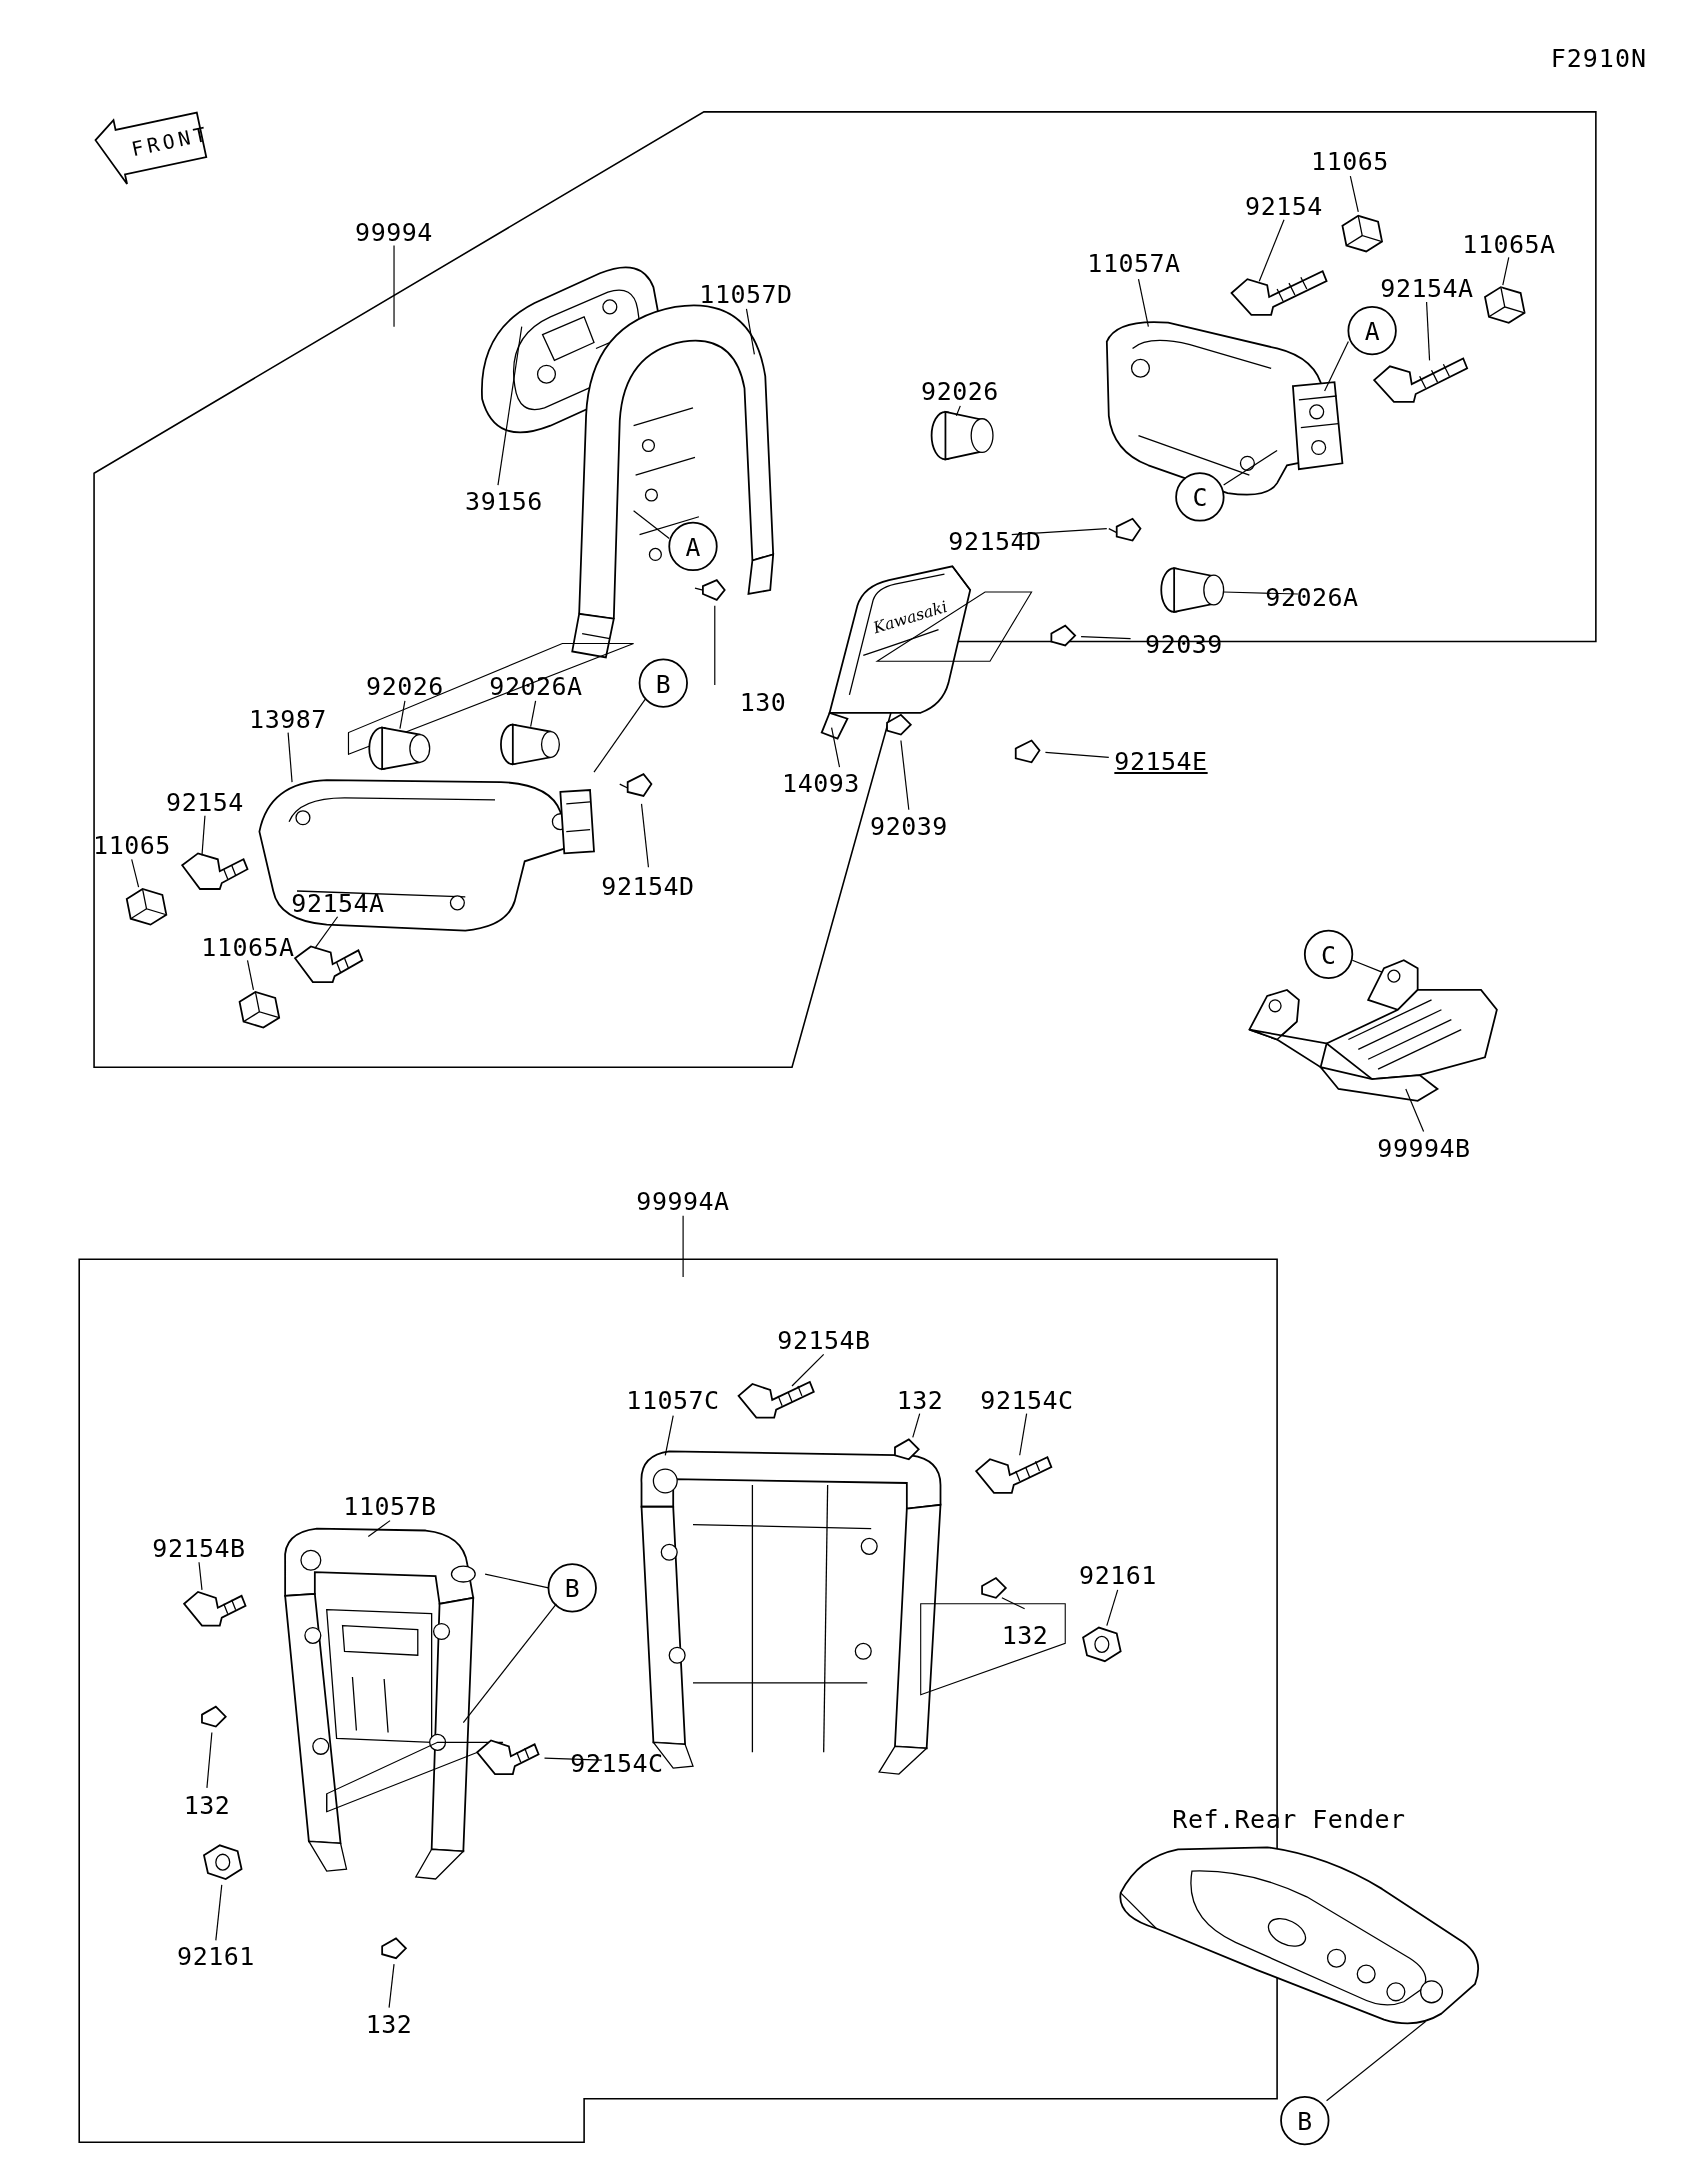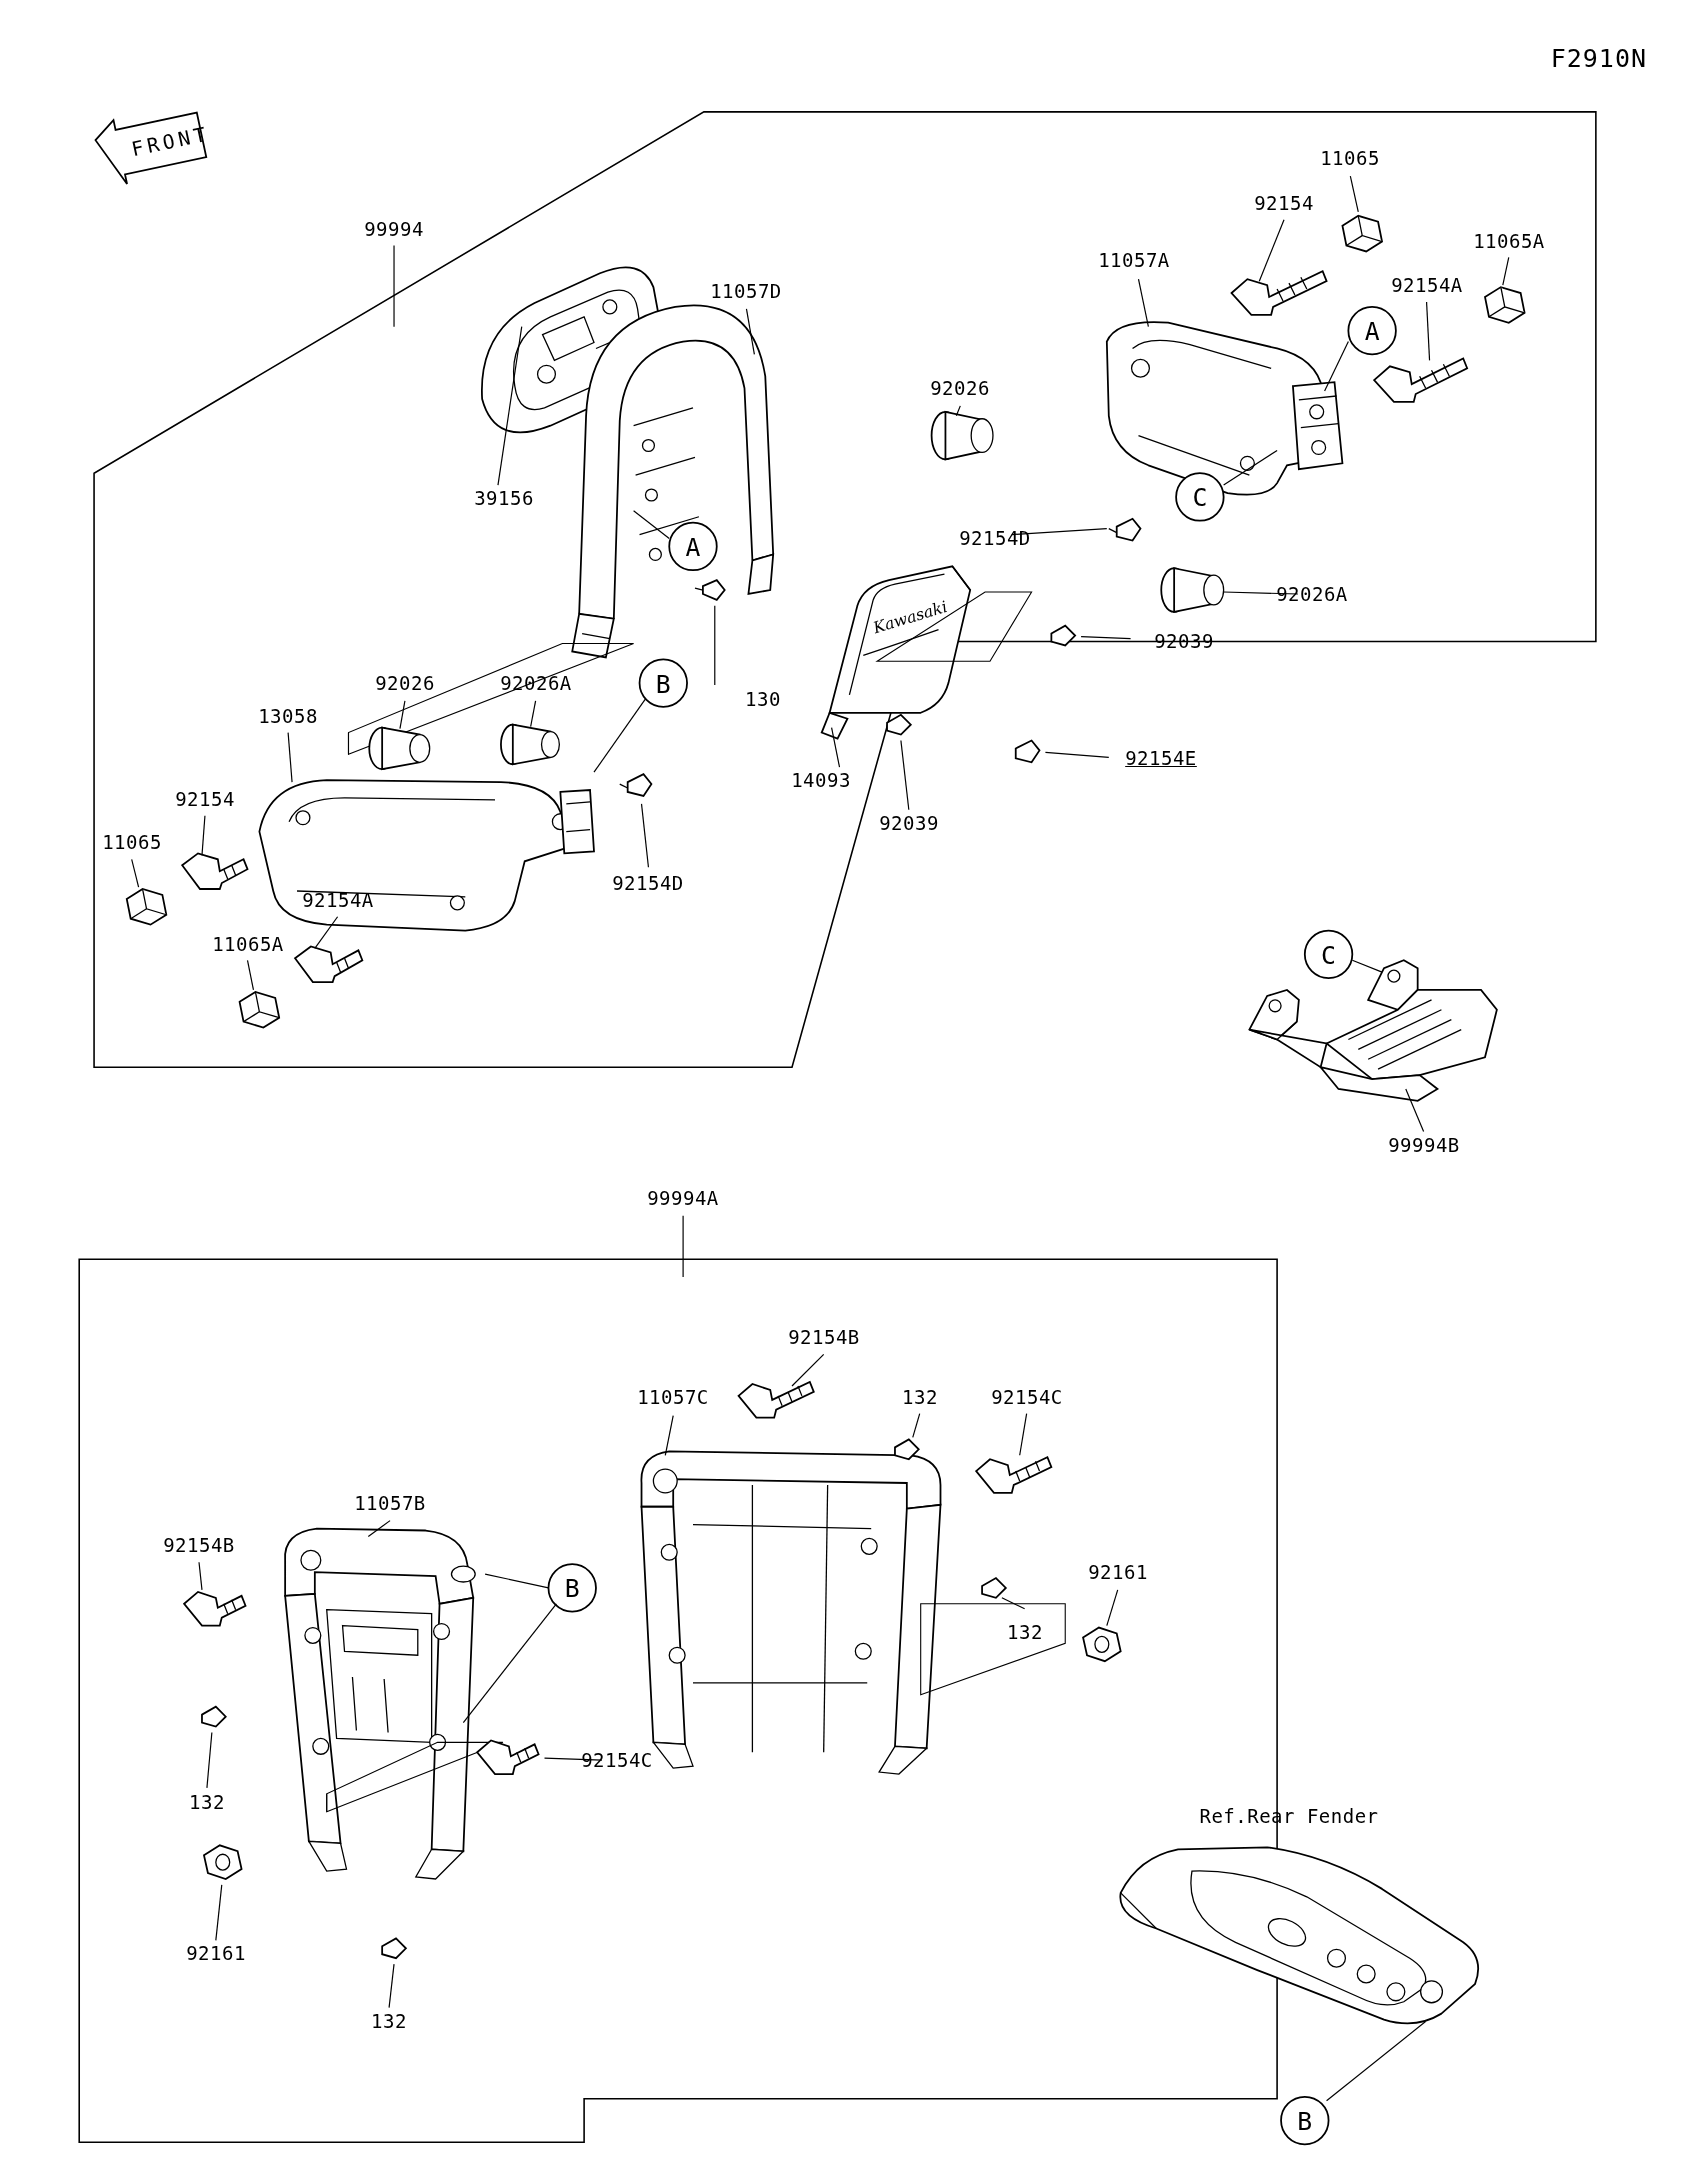--- a/index.html
+++ b/index.html
@@ -17,21 +17,21 @@
   }
   #sheet {
     position: absolute;
     left: 0; top: 0;
     width: 1683px;
     height: 2174px;
   }
   .lbl {
     position: absolute;
     font-family: "DejaVu Sans Mono", monospace;
-    font-size: 19px;
+    font-size: 25px;
     letter-spacing: 0.5px;
     color: #000;
     white-space: nowrap;
     line-height: 1;
   }
   .lbl.center { transform: translateX(-50%); }
   .code-tr {
     position: absolute;
     right: 36px;
     top: 46px;
@@ -463,21 +463,21 @@
   <div class="lbl center" style="left:960px;top:379px;">92026</div>
   <div class="lbl center" style="left:995px;top:529px;">92154D</div>
   <div class="lbl center" style="left:1312px;top:585px;">92026A</div>
   <div class="lbl center" style="left:1184px;top:632px;">92039</div>
   <div class="lbl center" style="left:763px;top:690px;">130</div>
   <div class="lbl center" style="left:1161px;top:749px;text-decoration:underline;">92154E</div>
   <div class="lbl center" style="left:821px;top:771px;">14093</div>
   <div class="lbl center" style="left:909px;top:814px;">92039</div>
   <div class="lbl center" style="left:405px;top:674px;">92026</div>
   <div class="lbl center" style="left:536px;top:674px;">92026A</div>
-  <div class="lbl center" style="left:288px;top:707px;">13058</div>
+  <div class="lbl center" style="left:288px;top:707px;">13987</div>
   <div class="lbl center" style="left:205px;top:790px;">92154</div>
   <div class="lbl center" style="left:132px;top:833px;">11065</div>
   <div class="lbl center" style="left:338px;top:891px;">92154A</div>
   <div class="lbl center" style="left:648px;top:874px;">92154D</div>
   <div class="lbl center" style="left:248px;top:935px;">11065A</div>
   <div class="lbl center" style="left:1424px;top:1136px;">99994B</div>
 
   <div class="lbl center" style="left:683px;top:1189px;">99994A</div>
   <div class="lbl center" style="left:824px;top:1328px;">92154B</div>
   <div class="lbl center" style="left:673px;top:1388px;">11057C</div>

